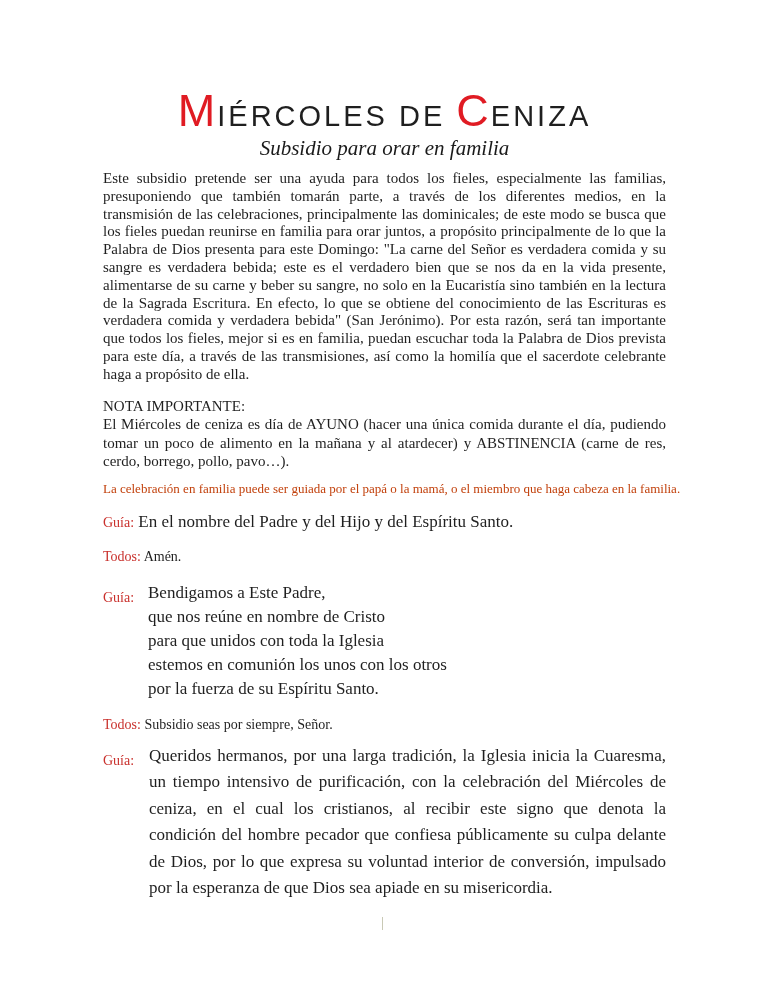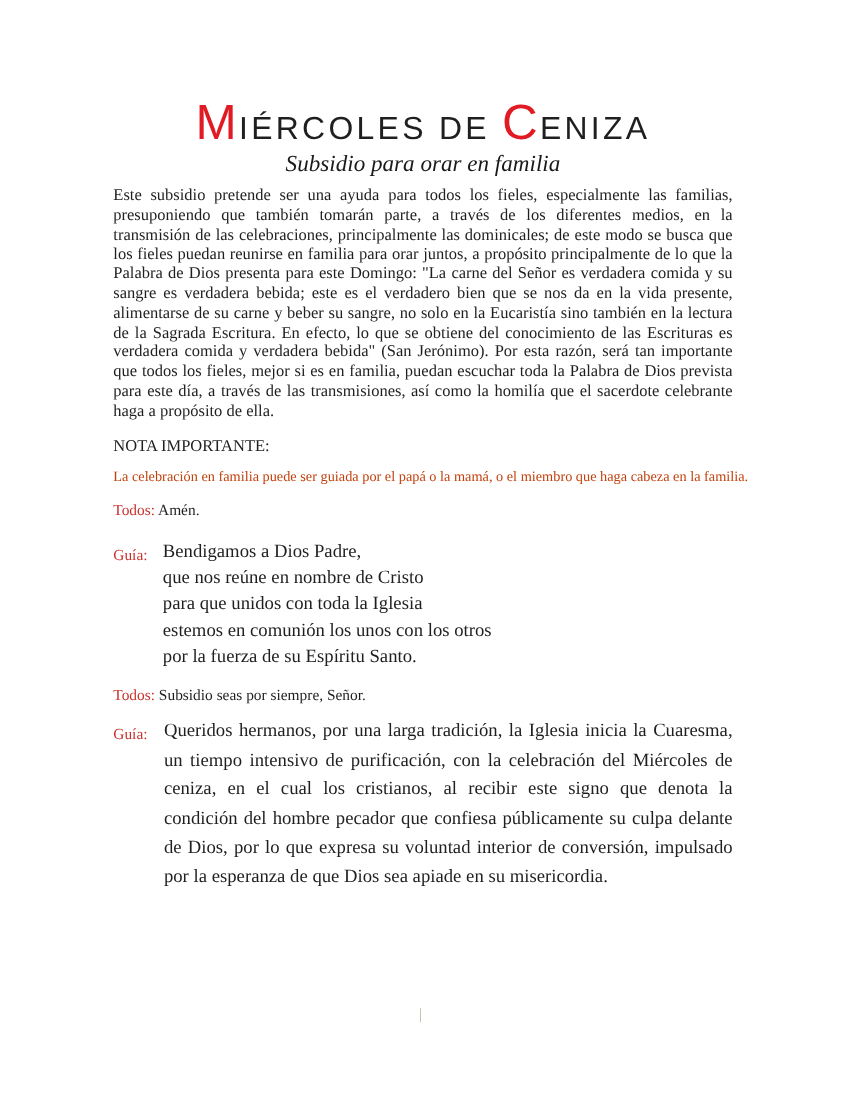--- a/index.html
+++ b/index.html
@@ -126,33 +126,38 @@
     <div class="title-block">
       <span class="t-big">M</span><span class="t-small">IÉRCOLES </span><span class="t-small">DE </span><span class="t-big">C</span><span class="t-small">ENIZA</span>
     </div>
 
     <div class="subtitle">Subsidio para orar en familia</div>
 
     <div class="intro">Este subsidio pretende ser una ayuda para todos los fieles, especialmente las familias, presuponiendo que también tomarán parte, a través de los diferentes medios, en la transmisión de las celebraciones, principalmente las dominicales; de este modo se busca que los fieles puedan reunirse en familia para orar juntos, a propósito principalmente de lo que la Palabra de Dios presenta para este Domingo: "La carne del Señor es verdadera comida y su sangre es verdadera bebida; este es el verdadero bien que se nos da en la vida presente, alimentarse de su carne y beber su sangre, no solo en la Eucaristía sino también en la lectura de la Sagrada Escritura. En efecto, lo que se obtiene del conocimiento de las Escrituras es verdadera comida y verdadera bebida" (San Jerónimo). Por esta razón, será tan importante que todos los fieles, mejor si es en familia, puedan escuchar toda la Palabra de Dios prevista para este día, a través de las transmisiones, así como la homilía que el sacerdote celebrante haga a propósito de ella.</div>
 
     <div class="nota">
       <div class="nota-heading">NOTA IMPORTANTE:</div>
+      <div class="nota-body">El Miércoles de ceniza es día de AYUNO (hacer una única comida durante el día, pudiendo tomar un poco de alimento en la mañana y al atardecer) y ABSTINENCIA (carne de res, cerdo, borrego, pollo, pavo…).</div>
     </div>
 
     <div class="rubric">La celebración en familia puede ser guiada por el papá o la mamá, o el miembro que haga cabeza en la familia.</div>
 
+    <div class="d-guia-line">
+      <span class="speaker">Guía:</span>
+      <span>En el nombre del Padre y del Hijo y del Espíritu Santo.</span>
+    </div>
 
     <div class="d-todos">
       <span class="speaker">Todos:</span>
       <span>Amén.</span>
     </div>
 
     <div class="d-stanza">
       <span class="speaker">Guía:</span>
-      <div>Bendigamos a Dios Padre,</div>
+      <div>Bendigamos a Este Padre,</div>
       <div>que nos reúne en nombre de Cristo</div>
       <div>para que unidos con toda la Iglesia</div>
       <div>estemos en comunión los unos con los otros</div>
       <div>por la fuerza de su Espíritu Santo.</div>
     </div>
 
     <div class="d-todos">
       <span class="speaker">Todos:</span>
       <span>Subsidio seas por siempre, Señor.</span>
     </div>

